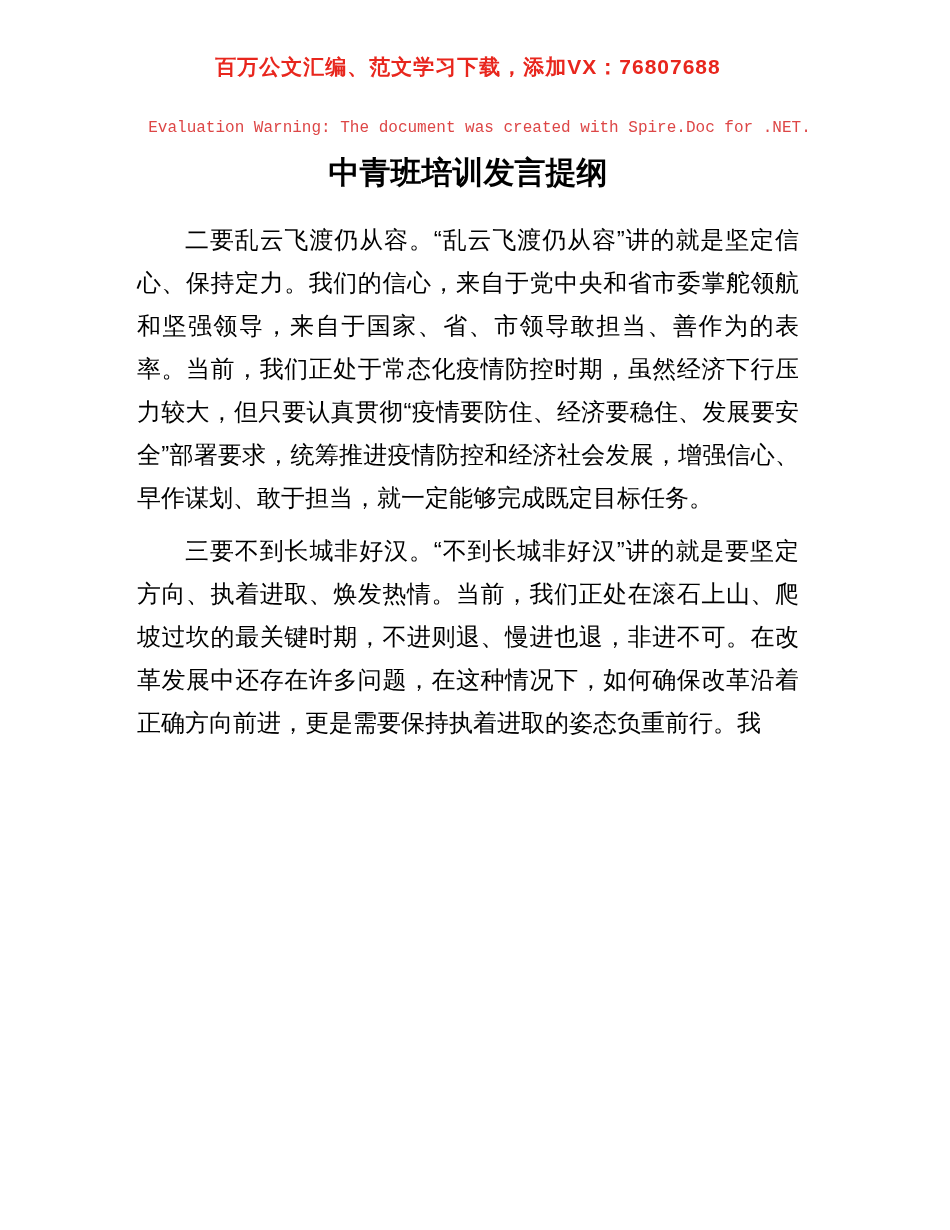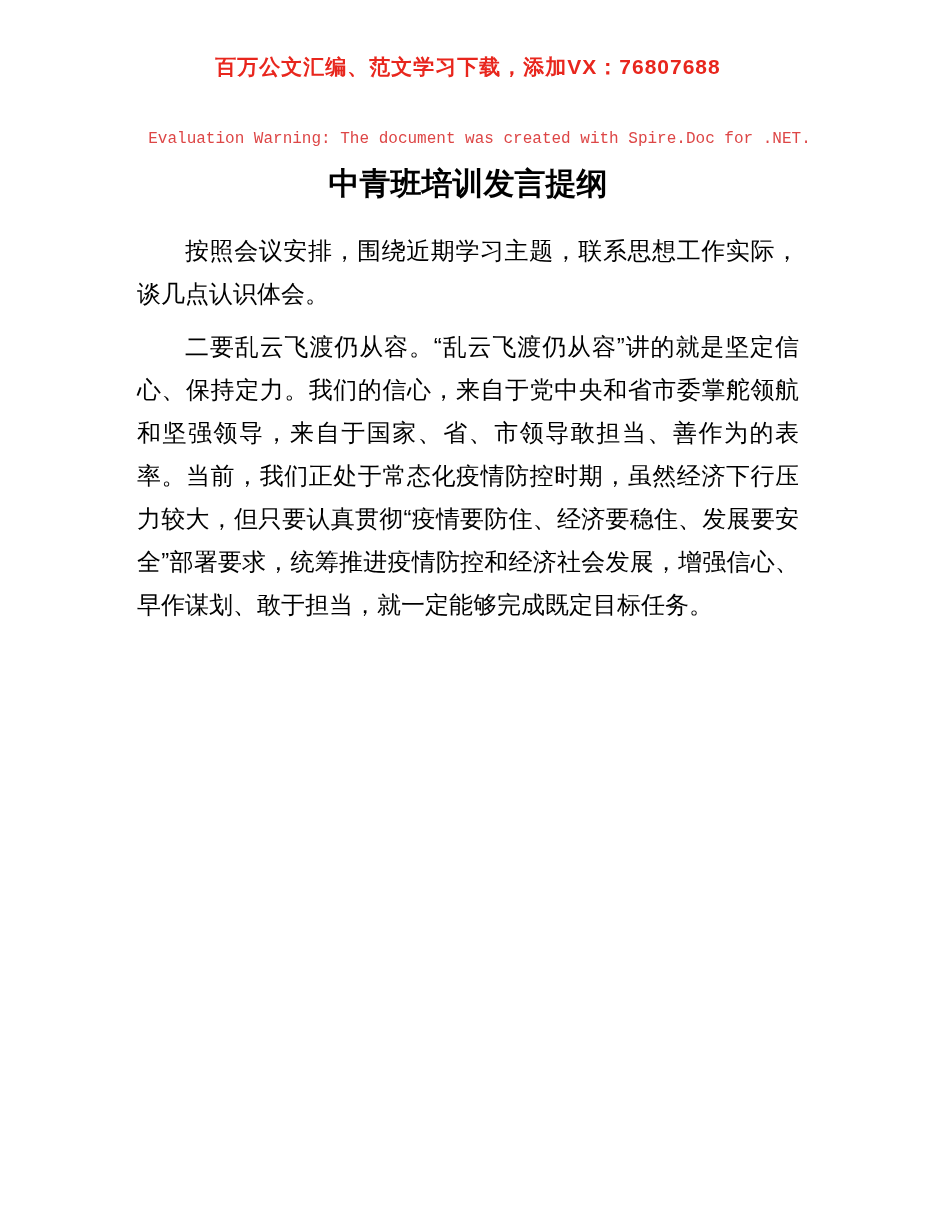--- a/index.html
+++ b/index.html
@@ -19,21 +19,21 @@
   .promo-header {
     padding-top: 54px;
     text-align: center;
     font-size: 21px;
     line-height: 26px;
     font-weight: 700;
     color: #e8261d;
     letter-spacing: 1px;
   }
   .evaluation-warning {
-    margin-top: 47px;
+    margin-top: 36px;
     text-align: center;
     font-family: "Liberation Mono", "DejaVu Sans Mono", monospace;
     font-size: 16px;
     line-height: 24px;
     color: #dd4646;
     white-space: nowrap;
     padding-left: 23px;
   }
   .doc-title {
     margin: 10px 0 8px 0;
@@ -72,18 +72,18 @@
 
 <div class="page">
 
   <div class="promo-header">百万公文汇编、范文学习下载，添加VX：76807688</div>
 
   <div class="evaluation-warning">Evaluation Warning: The document was created with Spire.Doc for .NET.</div>
 
   <h1 class="doc-title">中青班培训发言提纲</h1>
 
   <div class="doc-body">
-    <p>按照会议安排，围绕近期学习主题，联系思想工作实际，谈几点认识体会。</p>
     <p>二要乱云飞渡仍从容。“乱云飞渡仍从容”讲的就是坚定信心、保持定力。我们的信心，来自于党中央和省市委掌舵领航和坚强领导，来自于国家、省、市领导敢担当、善作为的表率。当前，我们正处于常态化疫情防控时期，虽然经济下行压力较大，但只要认真贯彻“疫情要防住、经济要稳住、发展要安全”部署要求，统筹推进疫情防控和经济社会发展，增强信心、早作谋划、敢于担当，就一定能够完成既定目标任务。</p>
+    <p>三要不到长城非好汉。“不到长城非好汉”讲的就是要坚定方向、执着进取、焕发热情。当前，我们正处在滚石上山、爬坡过坎的最关键时期，不进则退、慢进也退，非进不可。在改革发展中还存在许多问题，在这种情况下，如何确保改革沿着正确方向前进，更是需要保持执着进取的姿态负重前行。我</p>
   </div>
 
 
 </div>
 
 </body></html>

